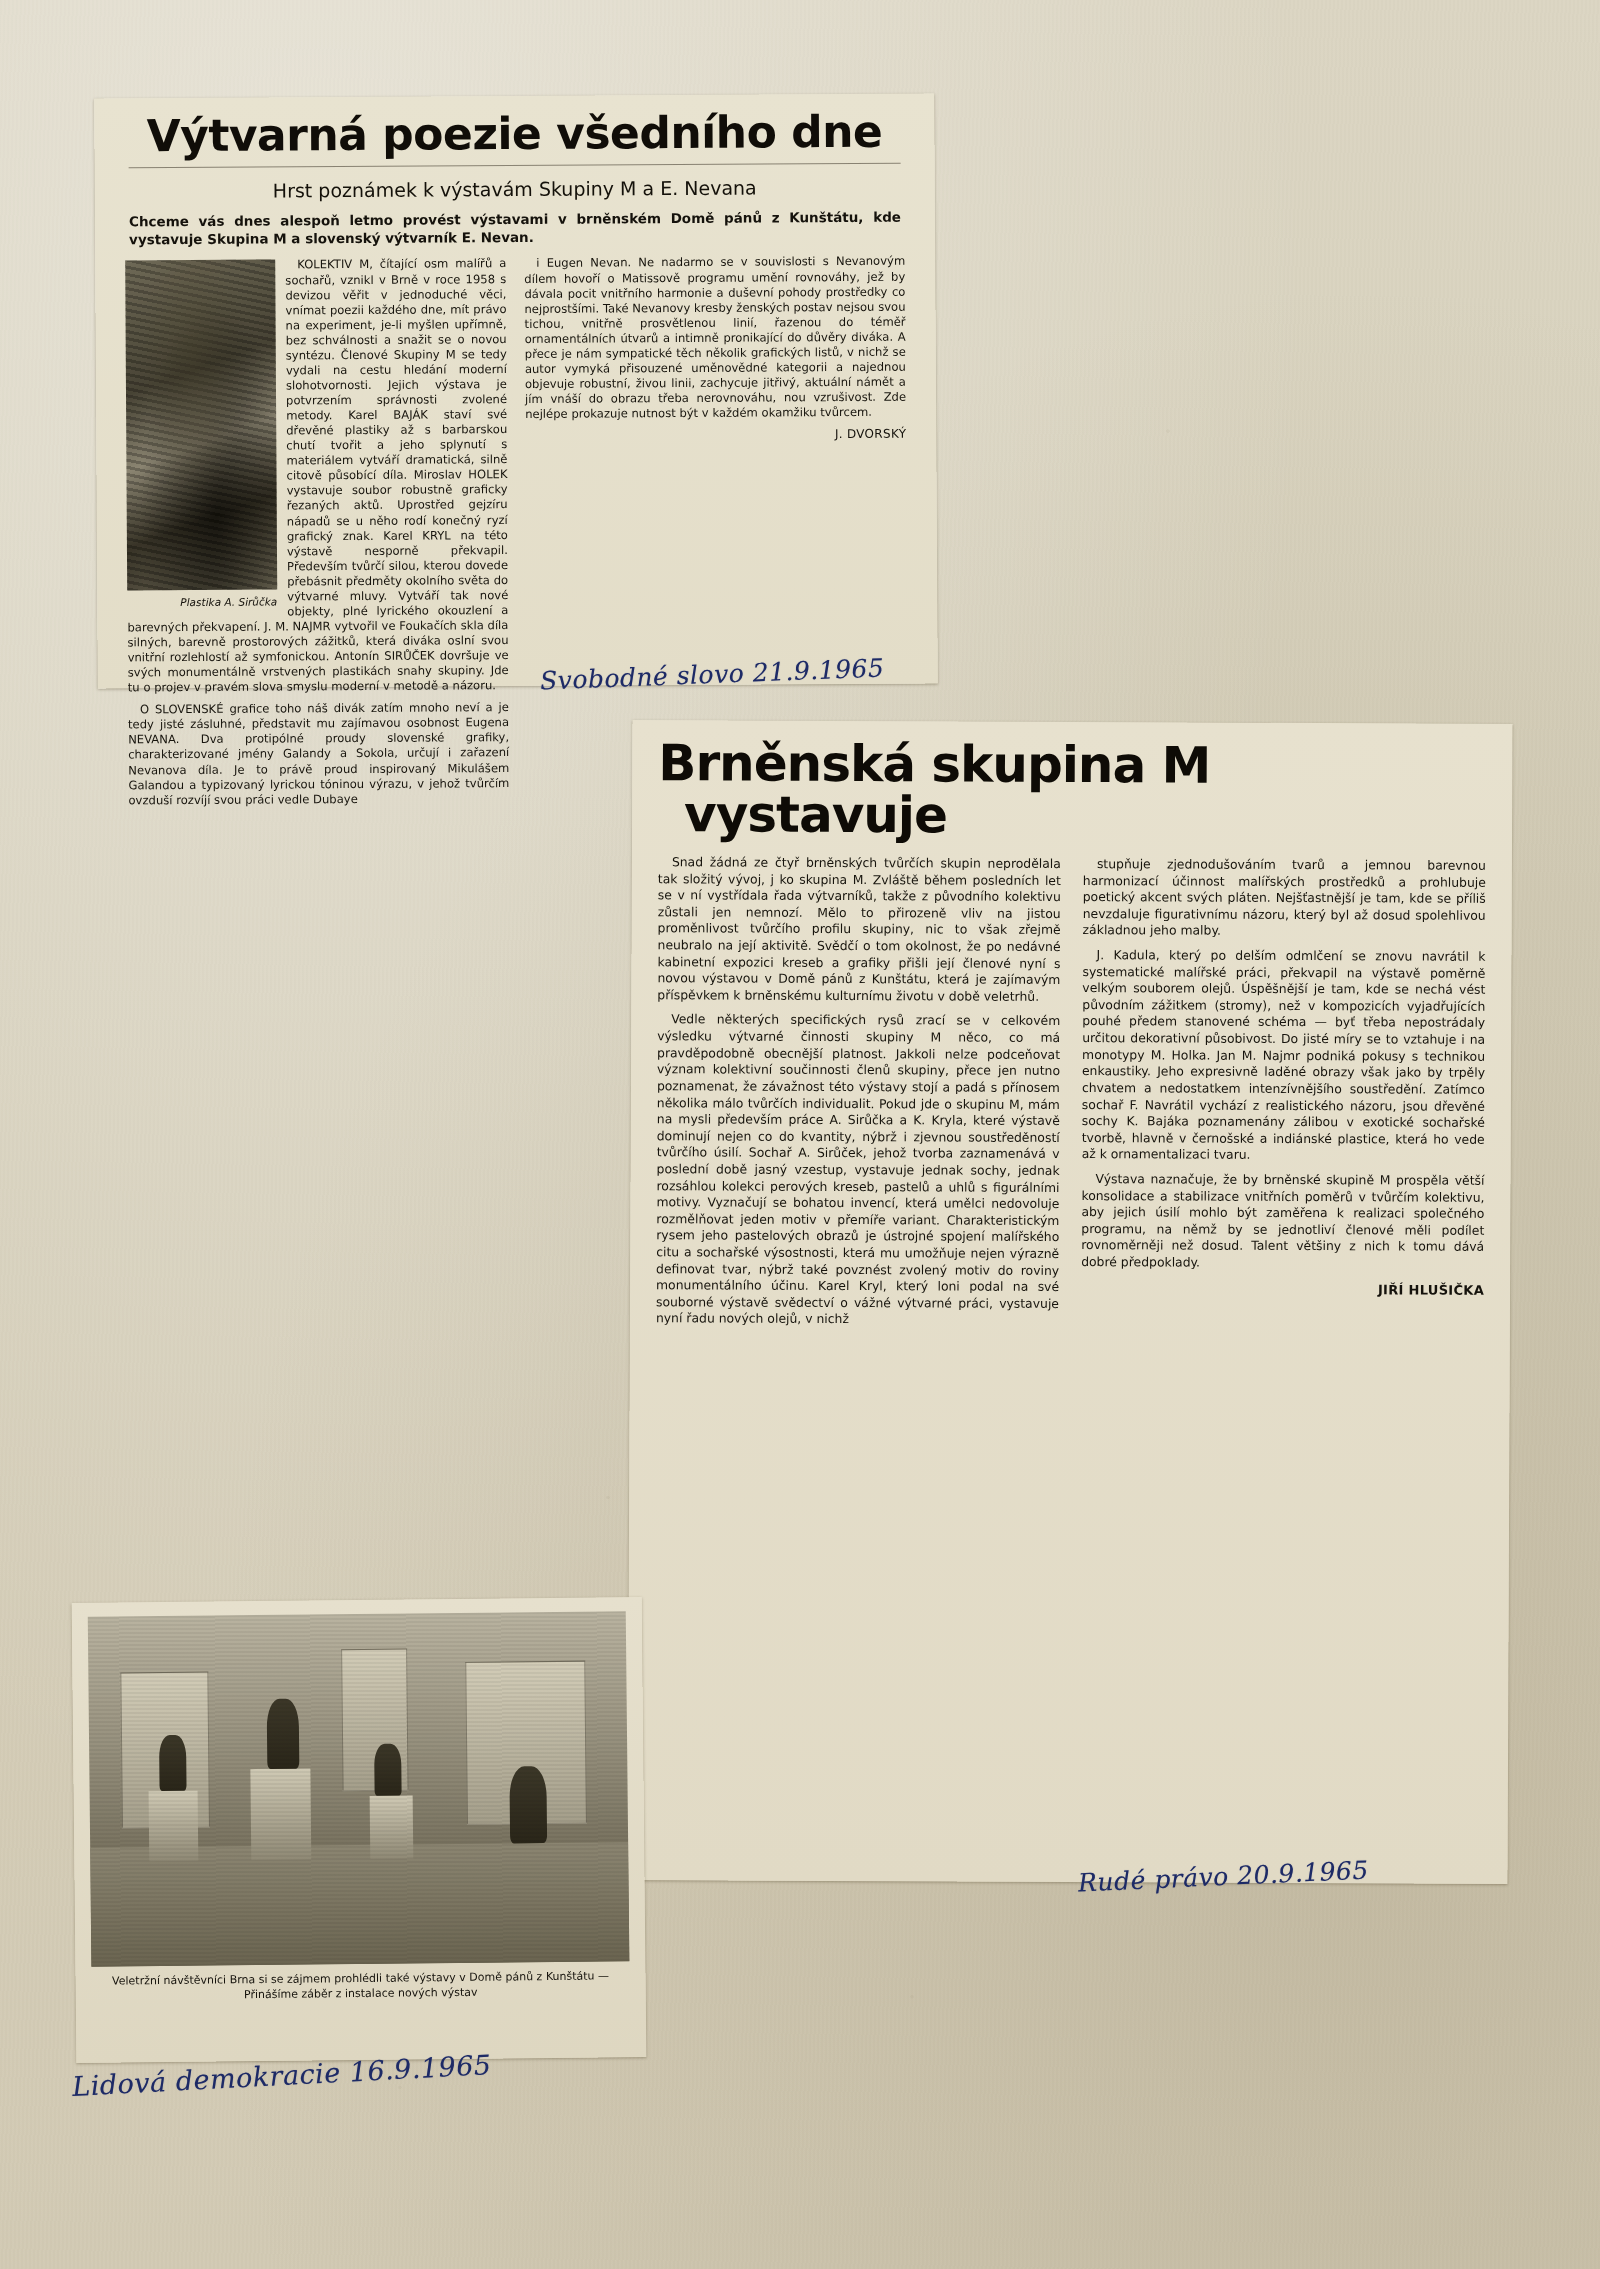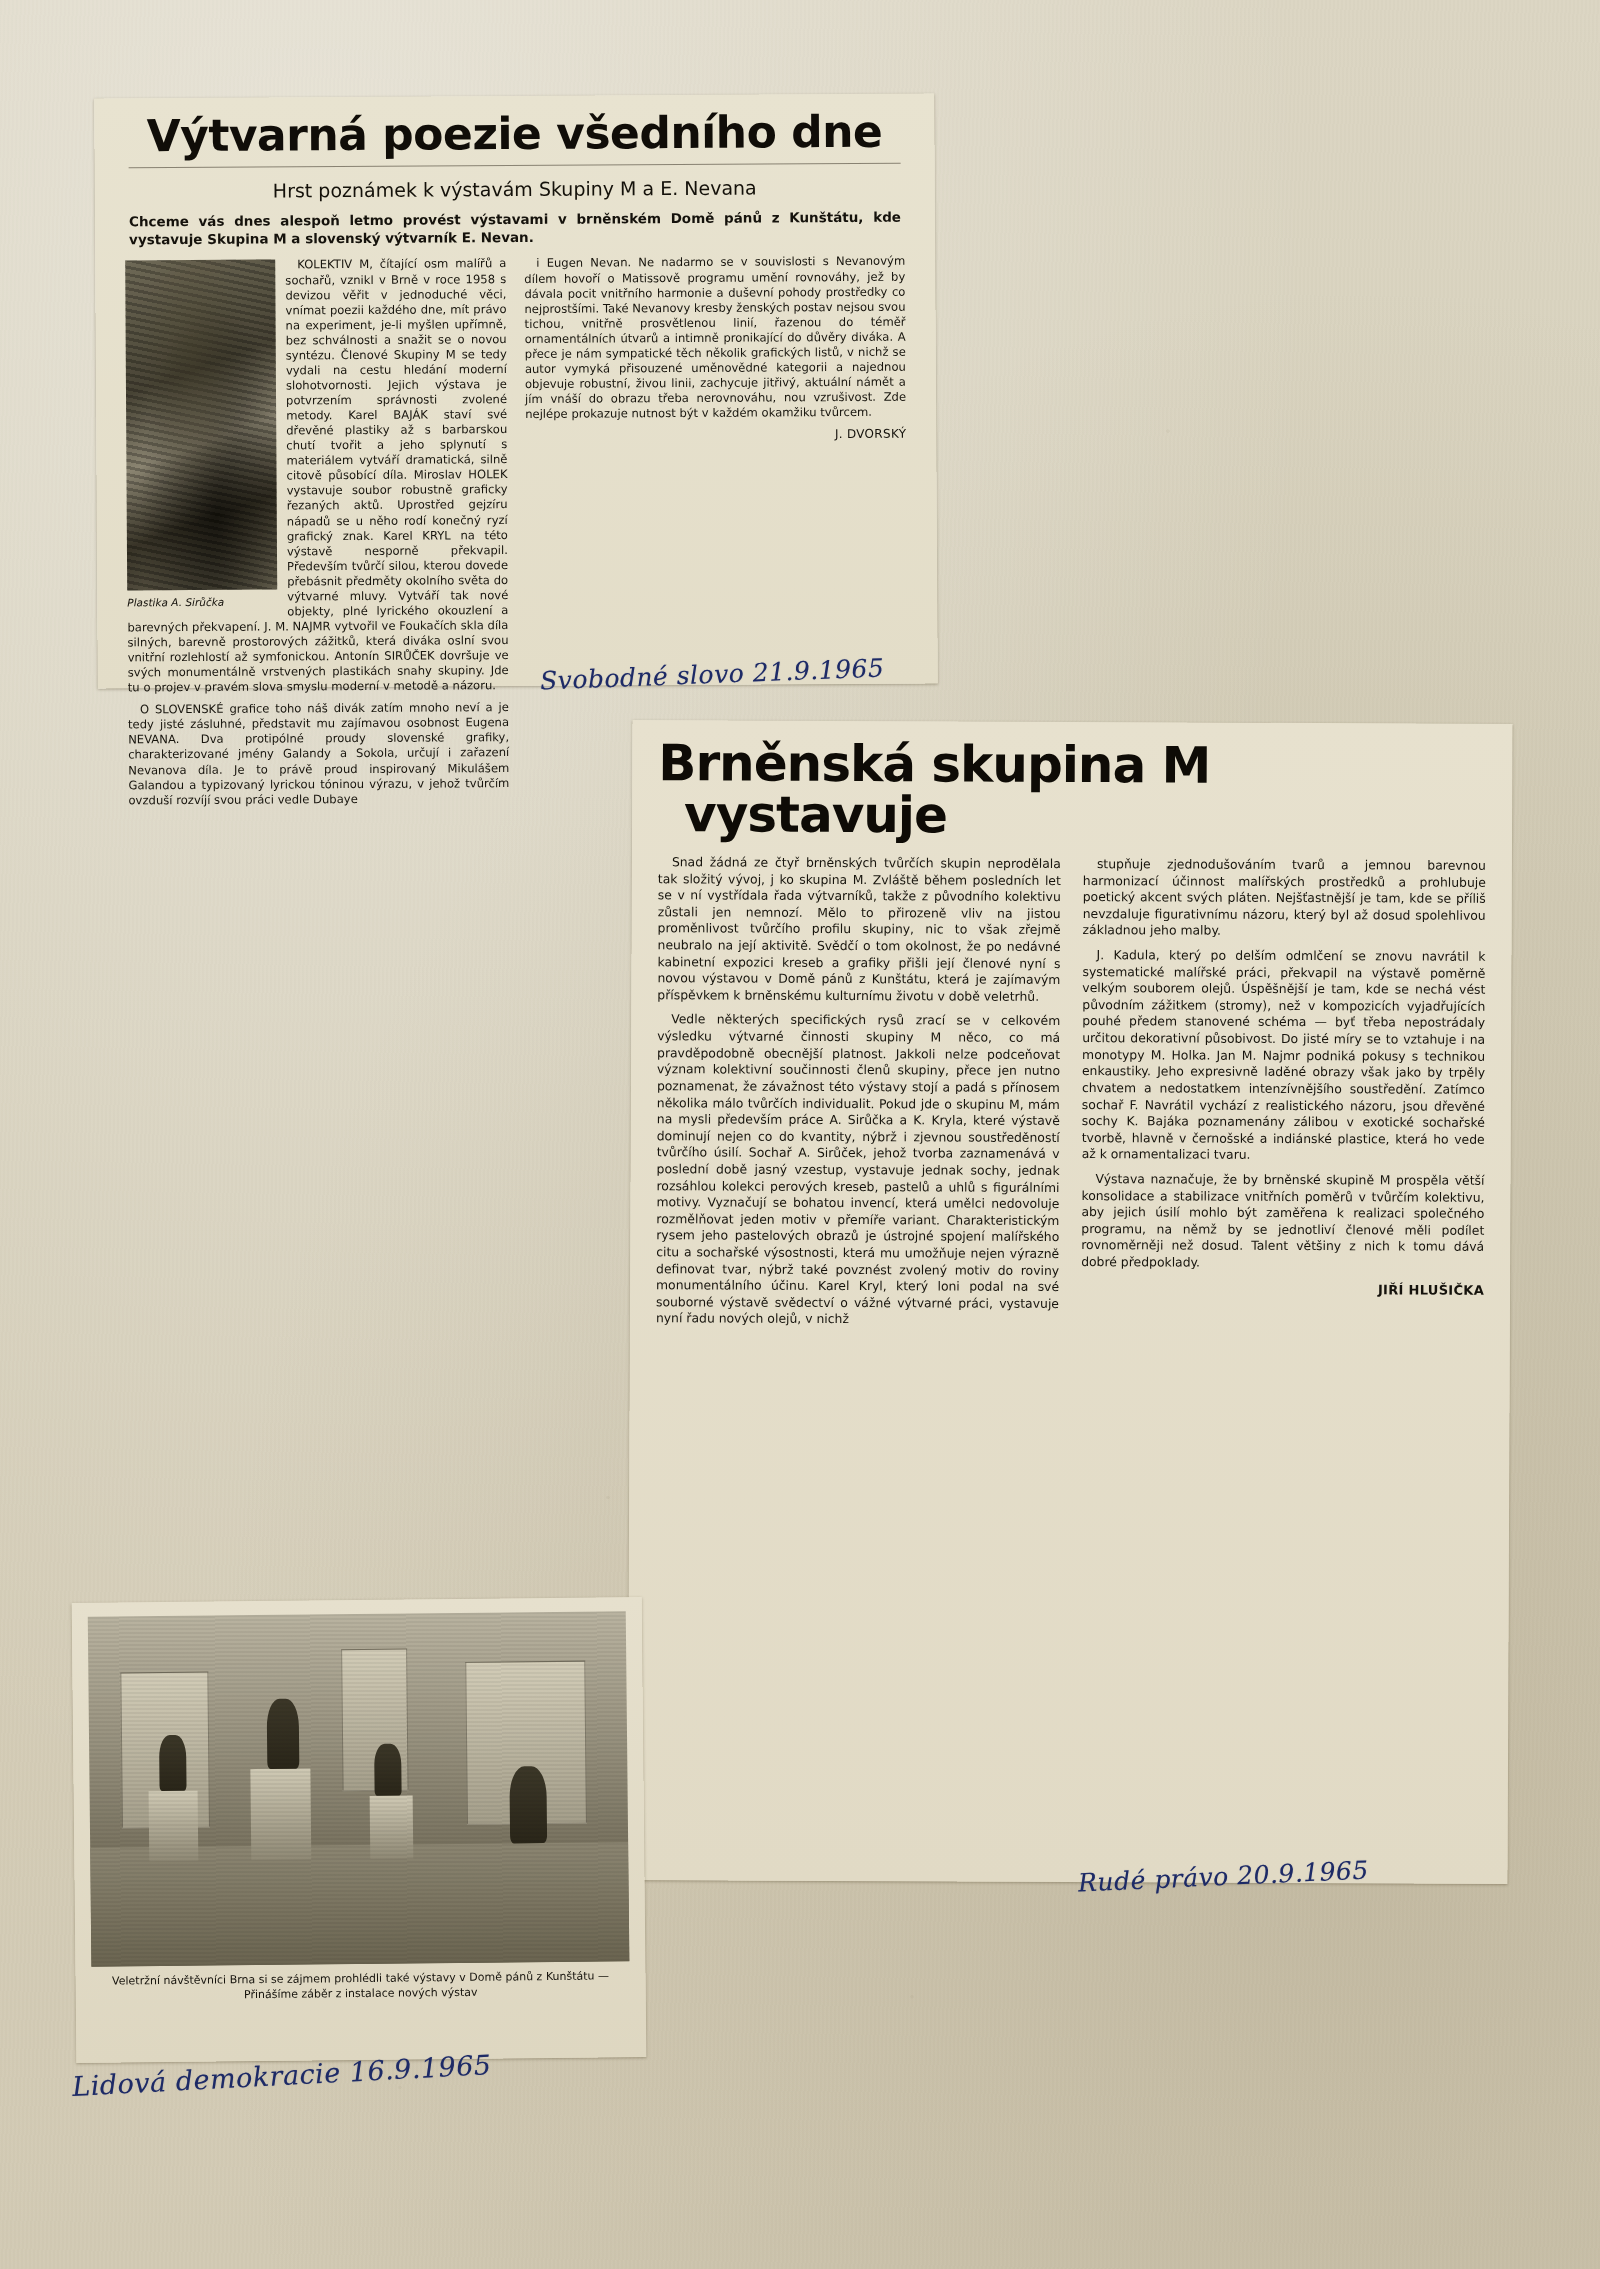--- a/index.html
+++ b/index.html
@@ -106,21 +106,21 @@
     background:
       radial-gradient(ellipse at 45% 30%, rgba(230,225,205,.55), rgba(0,0,0,0) 45%),
       repeating-linear-gradient(12deg, rgba(0,0,0,.22) 0 3px, rgba(255,255,255,.06) 3px 7px),
       radial-gradient(ellipse at 60% 78%, rgba(20,18,12,.6), rgba(0,0,0,0) 60%);
     mix-blend-mode:multiply;
   }
   .photo-cap{
     font-family:"DejaVu Sans", sans-serif;
     font-size:10.5px;
     font-style:italic;
-    text-align:left;
+    text-align:right;
     width:150px;
     float:left;
     clear:left;
     margin:2px 10px 6px 0;
   }
 
   
   #clip-b{
     left:630px;top:722px;width:880px;height:1160px;
     background:linear-gradient(180deg,#e7e1ce,#e1dac5);

